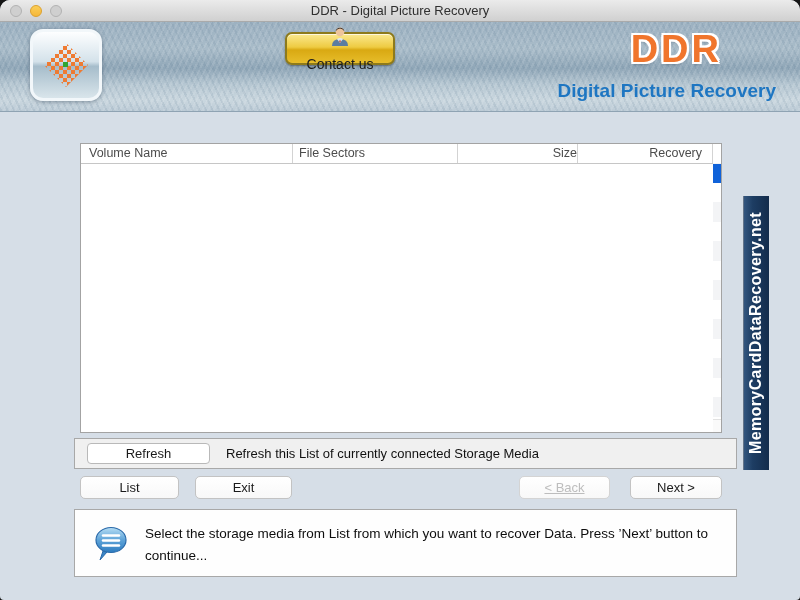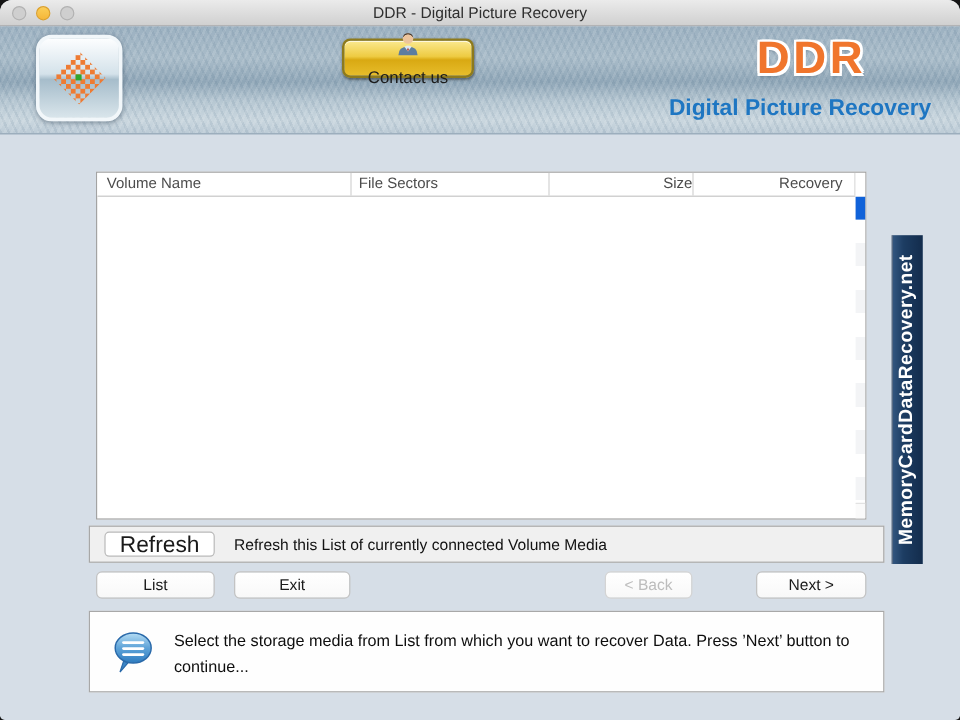--- a/index.html
+++ b/index.html
@@ -102,34 +102,34 @@
     position:absolute; left:0; right:0; bottom:0; height:13px; z-index:4;
     background:#fafafa; border-top:1px solid #e2e2e2;
   }
   
   .refresh-bar {
     position:absolute; left:74px; top:438px; width:663px; height:31px;
     background:#f0f0f0; border:1px solid #a8a8a8;
     display:flex; align-items:center;
   }
   .refresh-btn {
-    margin-left:12px; width:92px; height:21px;
+    margin-left:12px; width:123px; height:21px;
     background:#ffffff; border:1px solid #b9b9b9; border-radius:4px;
-    font-size:19px; color:#1a1a1a; cursor:pointer;
+    font-size:13px; color:#1a1a1a; cursor:pointer;
   }
   .refresh-label { margin-left:16px; font-size:13px; color:#111111; }
   
   .btn {
     position:absolute; top:476px; height:23px;
     background:linear-gradient(180deg,#ffffff,#f8f8f8); border:1px solid #c3c3c3; border-radius:5px;
     font-size:13px; color:#1a1a1a; cursor:pointer;
   }
   .btn-help { left:80px;  width:99px; }
   .btn-exit { left:195px; width:97px; }
-  .btn-back { left:504px; width:73px; color:#bdbdbd; border-color:#d4d4d4; cursor:default; }
+  .btn-back { left:519px; width:91px; color:#bdbdbd; border-color:#d4d4d4; cursor:default;text-decoration:underline; }
   .btn-next { left:630px; width:92px; }
   
   .note-box {
     position:absolute; left:74px; top:509px; width:663px; height:68px;
     background:#fefefe; border:1px solid #a8a8a8;
     display:flex; align-items:flex-start;
   }
   .note-icon { margin:16px 0 0 18px; flex:none; }
   .note-text {
     margin:13px 14px 0 16px; font-size:13.5px; color:#0e0e0e; line-height:1.6; max-width:595px;
@@ -224,21 +224,21 @@
       <div class="td c-pad"></div>
     </div>
         </div>
       <div class="col-lines"></div>
       <div class="hscrollbar"></div>
     </div>
   </div>
 
   <div class="refresh-bar">
     <button class="refresh-btn">Refresh</button>
-    <span class="refresh-label">Refresh this List of currently connected Volume Media</span>
+    <span class="refresh-label">Refresh this List of currently connected Storage Media</span>
   </div>
 
   <button class="btn btn-help">List</button>
   <button class="btn btn-exit">Exit</button>
   <button class="btn btn-back" disabled="">&lt; Back</button>
   <button class="btn btn-next">Next &gt;</button>
 
   <div class="note-box">
     <div class="note-icon">
       <svg width="36" height="35" viewBox="0 0 36 35">

